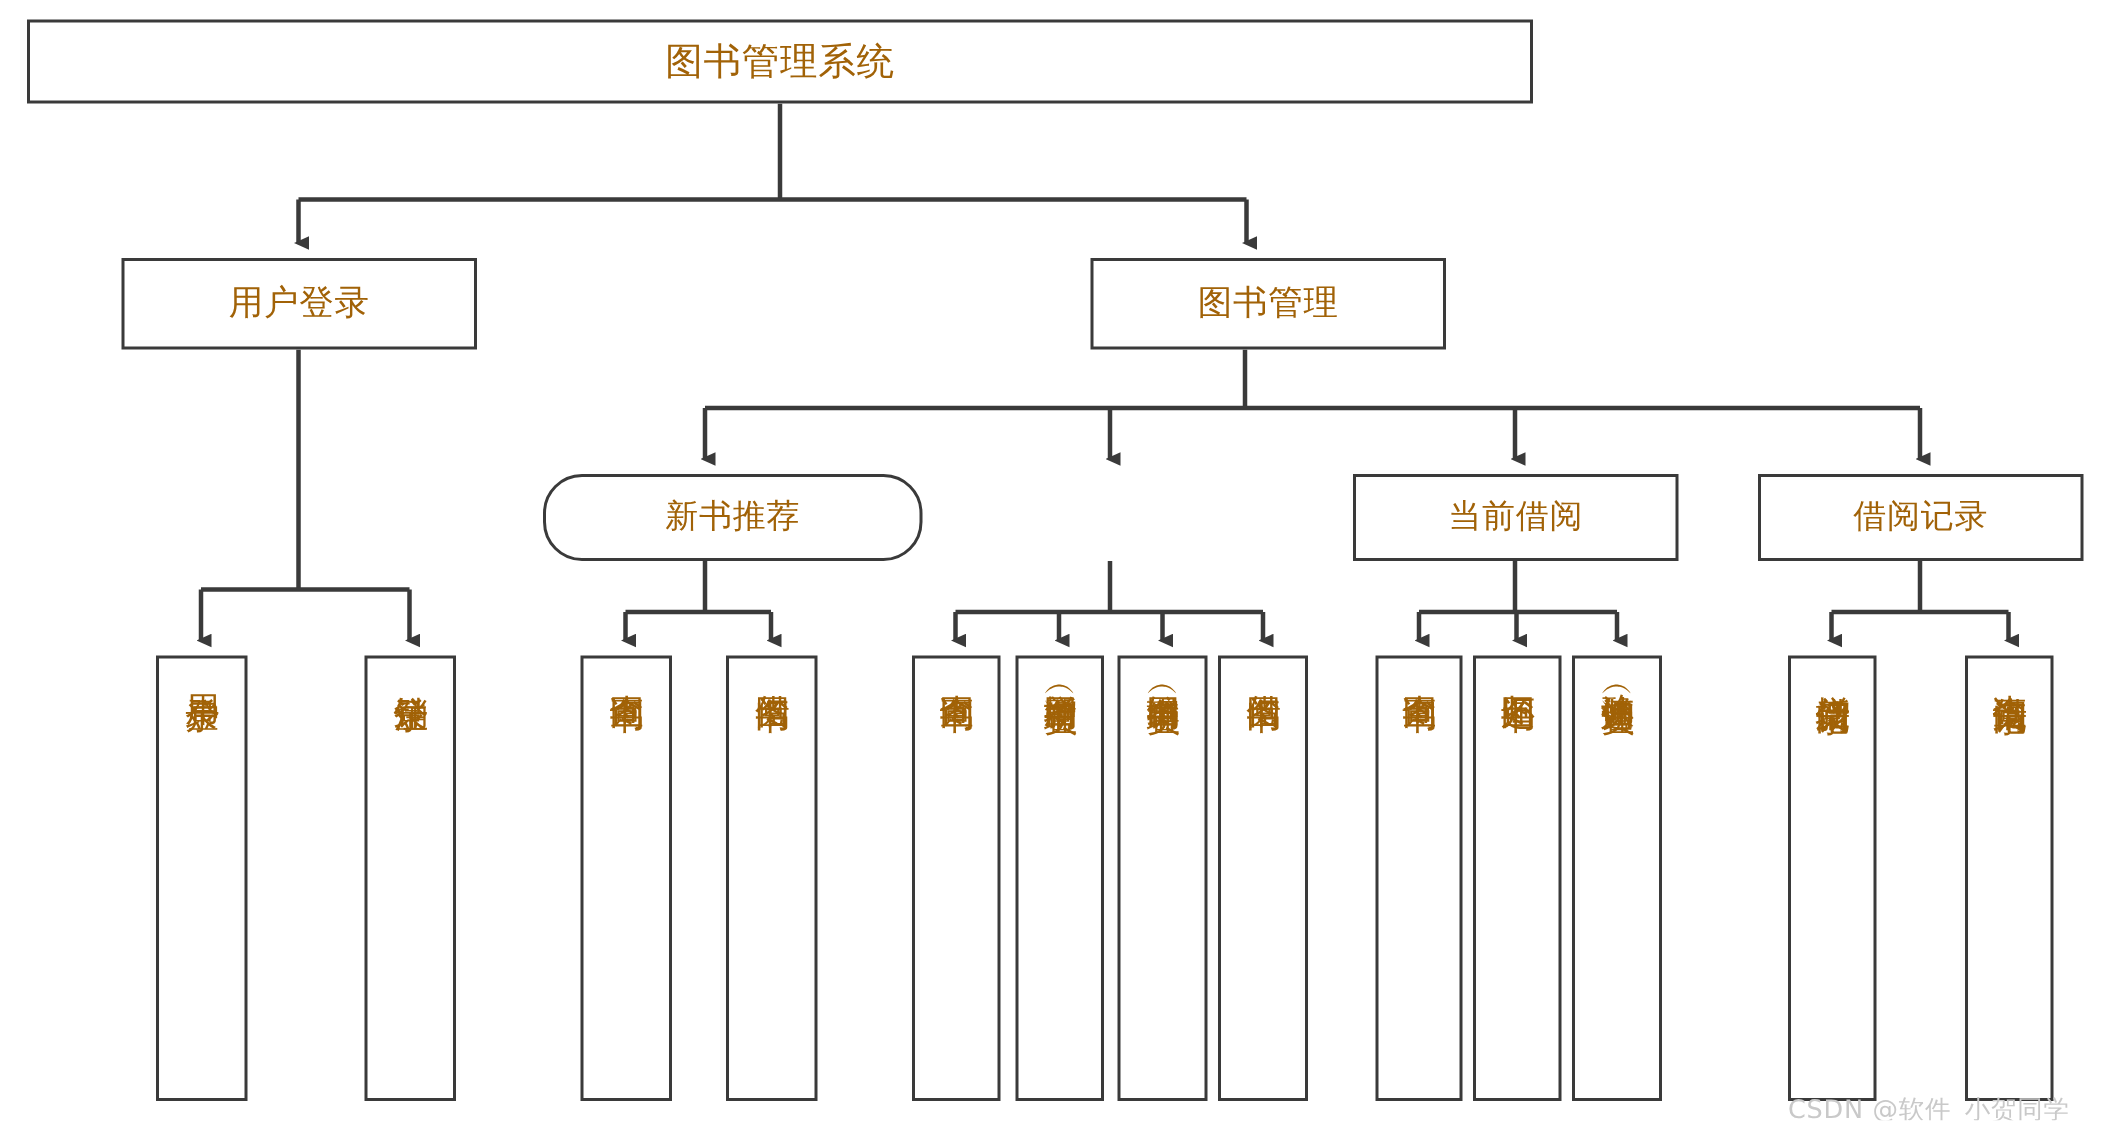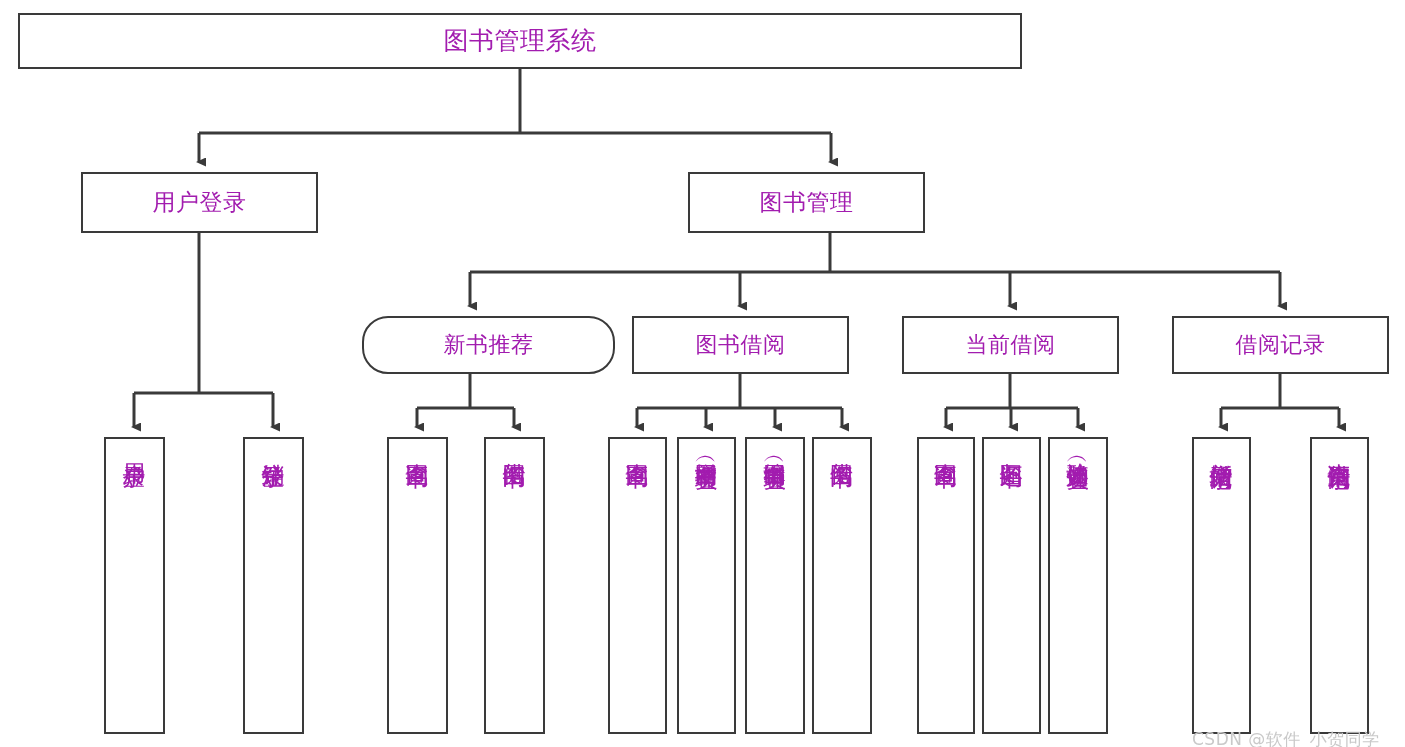--- a/index.html
+++ b/index.html
@@ -27,21 +27,21 @@
     pointer-events: none;
   }
   .node {
     position: absolute;
     box-sizing: border-box;
     border: 2px solid #3a3a3a;
     background: #ffffff;
     display: flex;
     align-items: center;
     justify-content: center;
-    color: #a21caf;
+    color: #a16207;
   }
   .node .label {
     display: block;
     text-align: center;
     line-height: 1.18;
     letter-spacing: 0.5px;
   }
   .node.root .label {
     font-size: 25px;
   }
@@ -130,29 +130,26 @@
     </g>
   </svg>
 
   <div class="node root" style="left:18px; top:13px; width:1004px; height:56px;">
     <span class="label">图书管理系统</span>
   </div>
 
   <div class="node level2" style="left:81px; top:172px; width:237px; height:61px;">
     <span class="label">用户登录</span>
   </div>
-  <div class="node level2" style="left:688px; top:172px; width:237px; height:61px;">
+  <div class="node level2" style="left:727px; top:172px; width:237px; height:61px;">
     <span class="label">图书管理</span>
   </div>
 
   <div class="node level3" style="left:362px; top:316px; width:253px; height:58px;border-radius:26px;">
     <span class="label">新书推荐</span>
-  </div>
-  <div class="node level3" style="left:632px; top:316px; width:217px; height:58px;">
-    <span class="label">图书借阅</span>
   </div>
   <div class="node level3" style="left:1172px; top:316px; width:217px; height:58px;">
     <span class="label">借阅记录</span>
   </div>
   <div class="node level3" style="left:902px; top:316px; width:217px; height:58px;">
     <span class="label">当前借阅</span>
   </div>
 
   <div class="node leaf" style="left:104px; top:437px; width:61px; height:297px;">
     <span class="label">用户登录</span>

